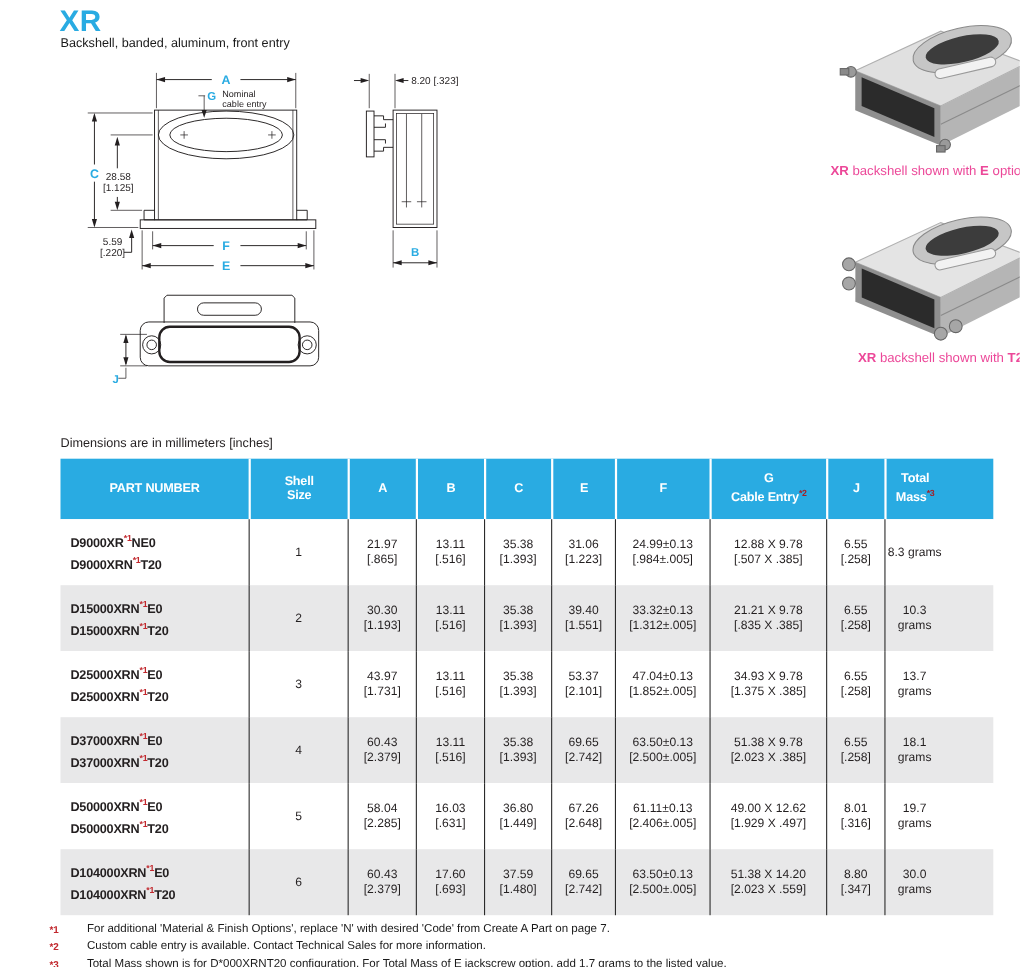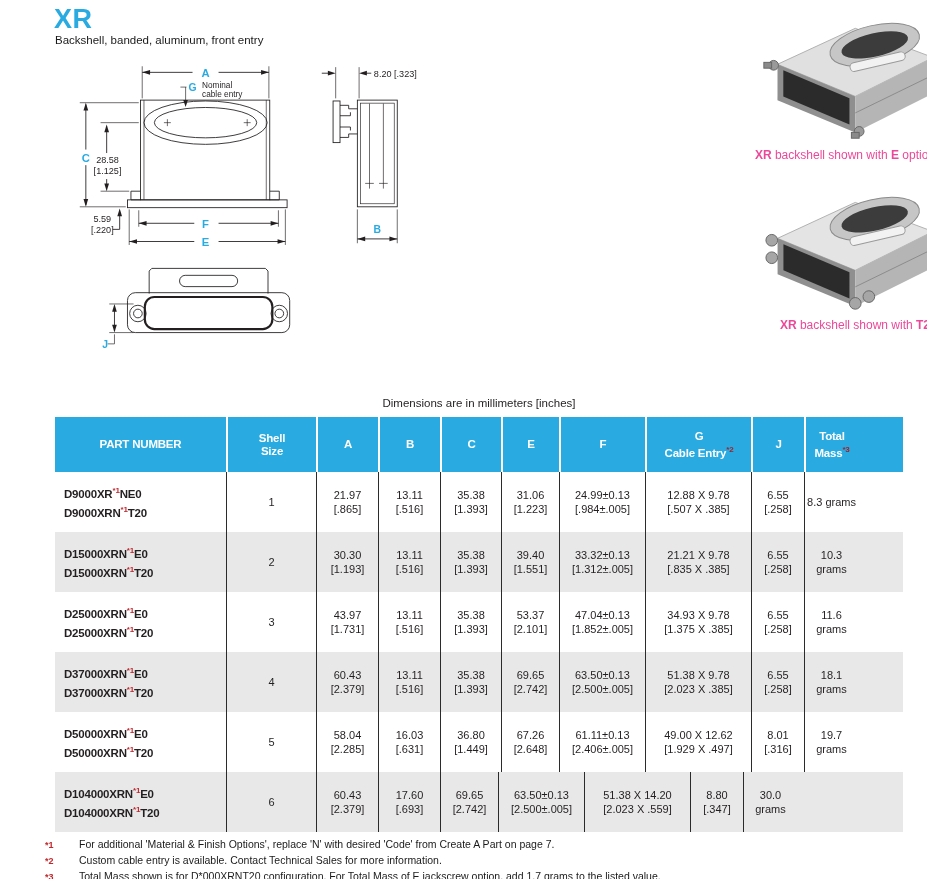--- a/index.html
+++ b/index.html
@@ -9,21 +9,21 @@
 
   
   #title{left:19px;top:4px;font-size:27px;font-weight:bold;color:#29abe2;letter-spacing:.5px;}
   #subtitle{left:20px;top:34px;font-size:11.5px;color:#1a1a1a;}
 
   
   .caption{font-size:12px;color:#ec4899;text-align:center;}
   .caption b{font-weight:bold;}
 
   
-  #dims-note{left:20px;top:397px;width:848px;text-align:center;font-size:11.5px;}
+  #dims-note{left:20px;top:397px;width:848px;text-align:left;font-size:11.5px;}
 
   
   #spec-table{left:20px;top:417px;width:848px;}
   .thead{display:flex;height:55px;background:#29abe2;}
   .th{box-sizing:border-box;display:flex;flex-direction:column;align-items:center;justify-content:center;
       color:#fff;font-weight:bold;font-size:11.5px;line-height:13px;text-align:center;letter-spacing:-.2px;}
   .th + .th{border-left:2px solid #fff;}
   .trow{display:flex;height:60px;background:#fff;}
   .trow.alt{background:#e8e8e9;}
   .td{box-sizing:border-box;display:flex;flex-direction:column;align-items:center;justify-content:center;
@@ -350,21 +350,21 @@
           </div>
       <div class="td c-g">
             <div>34.93 X 9.78</div>
             <div>[1.375 X .385]</div>
           </div>
       <div class="td c-j">
             <div>6.55</div>
             <div>[.258]</div>
           </div>
       <div class="td c-mass">
-            <div>11.6 grams</div>
+            <div>13.7 grams</div>
           </div>
     </div>
         <div class="trow alt">
       <div class="td c-pn">
         <div><span>D37000XRN</span><sup class="red">*1</sup><span>E0</span></div>
         <div><span>D37000XRN</span><sup class="red">*1</sup><span>T20</span></div>
       </div>
       <div class="td c-shell">
             <div>4</div>
           </div>
@@ -449,20 +449,24 @@
             <div>6</div>
           </div>
       <div class="td c-a">
             <div>60.43</div>
             <div>[2.379]</div>
           </div>
       <div class="td c-b">
             <div>17.60</div>
             <div>[.693]</div>
           </div>
+      <div class="td c-c">
+            <div>37.59</div>
+            <div>[1.480]</div>
+          </div>
       <div class="td c-e">
             <div>69.65</div>
             <div>[2.742]</div>
           </div>
       <div class="td c-f">
             <div>63.50±0.13</div>
             <div>[2.500±.005]</div>
           </div>
       <div class="td c-g">
             <div>51.38 X 14.20</div>

